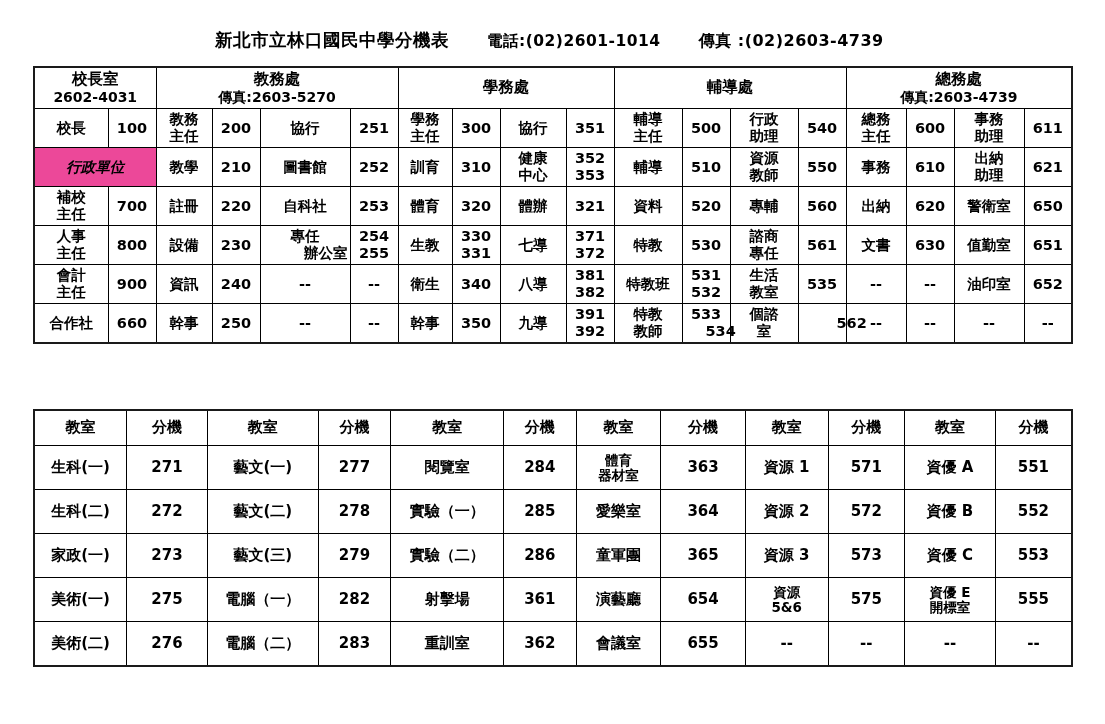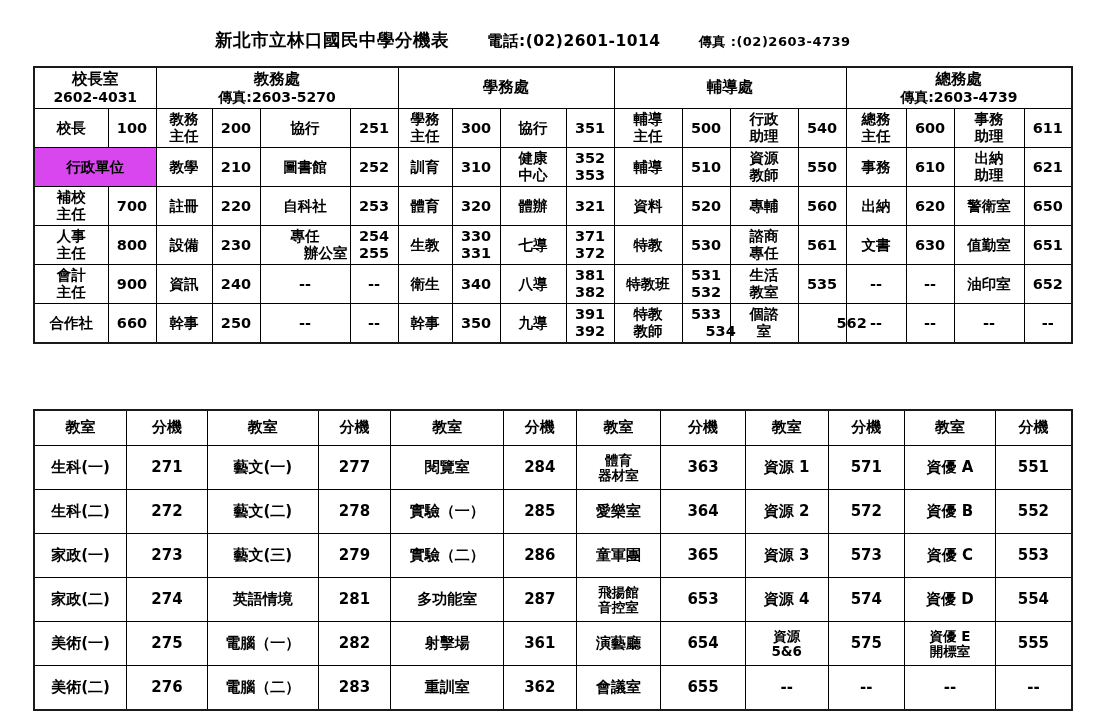--- a/index.html
+++ b/index.html
@@ -36,21 +36,21 @@
     font-weight: bold;
     white-space: nowrap;
   }
   .header .phone {
     font-size: 15.5px;
     font-weight: bold;
     margin-left: 38px;
     white-space: nowrap;
   }
   .header .fax {
-    font-size: 13px;
+    font-size: 16px;
     font-weight: bold;
     margin-left: 38px;
     white-space: nowrap;
   }
 
   
   table.grid {
     border-collapse: collapse;
     table-layout: fixed;
     background: #fff;
@@ -81,21 +81,22 @@
   #top-table td {
     height: 38px;
   }
   #top-table td.dept {
     height: 40px;
     font-size: 15.5px;
   }
   #top-table td.dept .l1 { display:block; }
   #top-table td.dept .l2 { display:block; font-size: 14px; font-weight: bold; }
   #top-table td.shaded {
-    background: #d946ef;
+    background: #ec4899;
+    font-style: italic;
   }
   .two-line span { display: block; }
 
   
   #bottom-table-wrap {
     position: absolute;
     left: 33px;
     top: 409px;
     width: 1040px;
   }
@@ -607,37 +608,20 @@
             <td>實驗（二）</td>
             <td>286</td>
             <td>童軍團</td>
             <td>365</td>
             <td>資源 3</td>
             <td>573</td>
             <td>資優 C</td>
             <td>553</td>
           </tr>
           <tr>
-            <td>家政(二)</td>
-            <td>274</td>
-            <td>英語情境</td>
-            <td>281</td>
-            <td>多功能室</td>
-            <td>287</td>
-            <td class="multi">
-              <span>飛揚館</span>
-              <span>音控室</span>
-            </td>
-            <td>653</td>
-            <td>資源 4</td>
-            <td>574</td>
-            <td>資優 D</td>
-            <td>554</td>
-          </tr>
-          <tr>
             <td>美術(一)</td>
             <td>275</td>
             <td>電腦（一）</td>
             <td>282</td>
             <td>射擊場</td>
             <td>361</td>
             <td>演藝廳</td>
             <td>654</td>
             <td class="multi">
               <span>資源</span>

